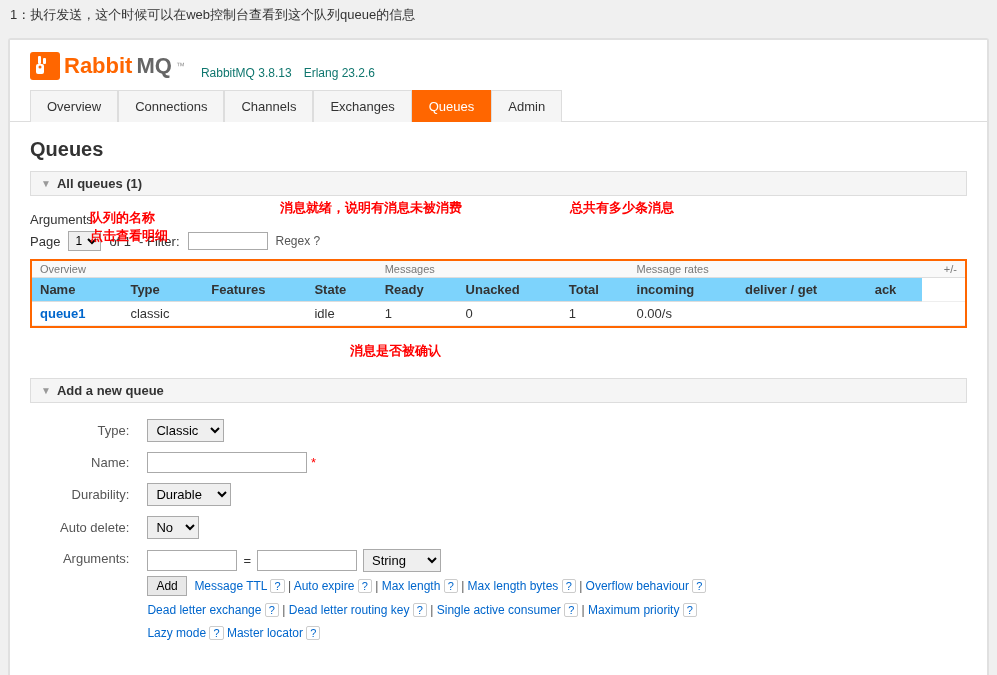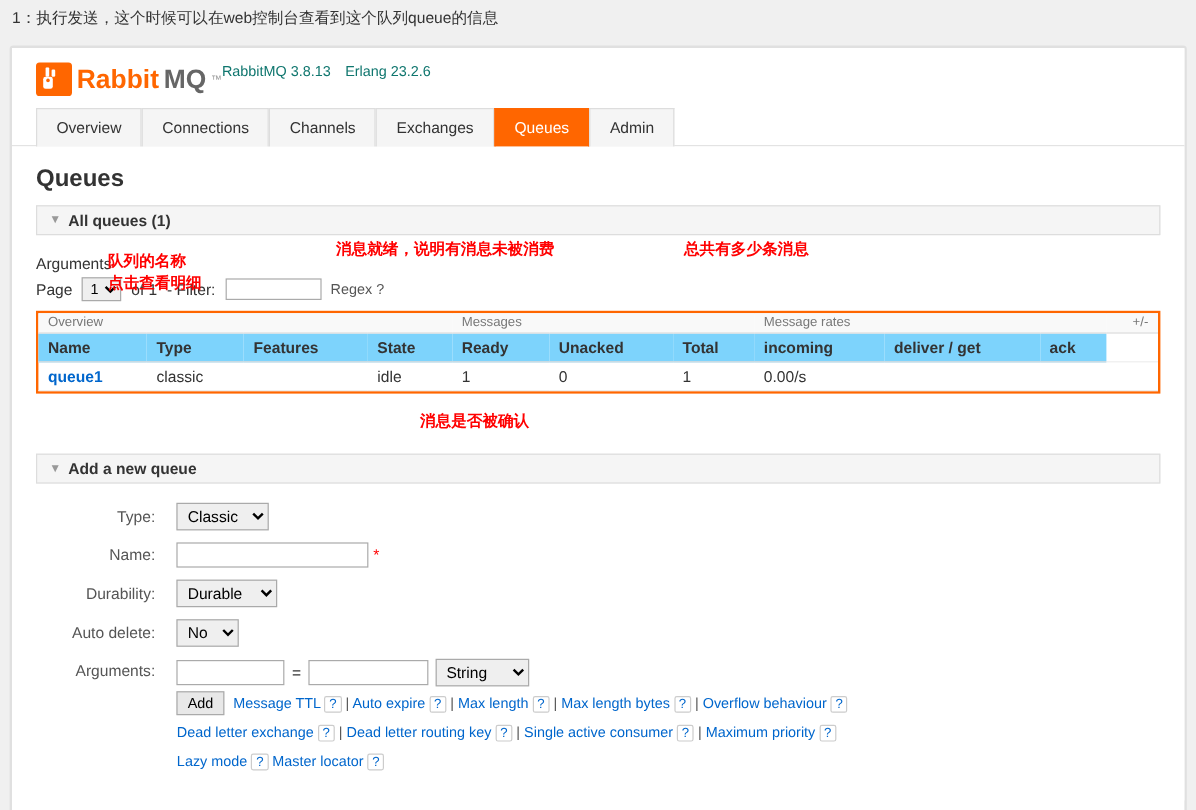--- a/index.html
+++ b/index.html
@@ -21,21 +21,22 @@
     }
 
     
     .rabbitmq-header {
       background: #fff;
       padding: 12px 20px 0 20px;
       border-bottom: 1px solid #ddd;
     }
     .logo-area {
       display: flex;
-      align-items: flex-start;
+      align-items: flex-end;
+      gap: 16px;
       margin-bottom: 10px;
     }
     .logo-rabbit {
       display: flex;
       align-items: center;
       gap: 4px;
     }
     .logo-icon {
       width: 30px;
       height: 28px;

